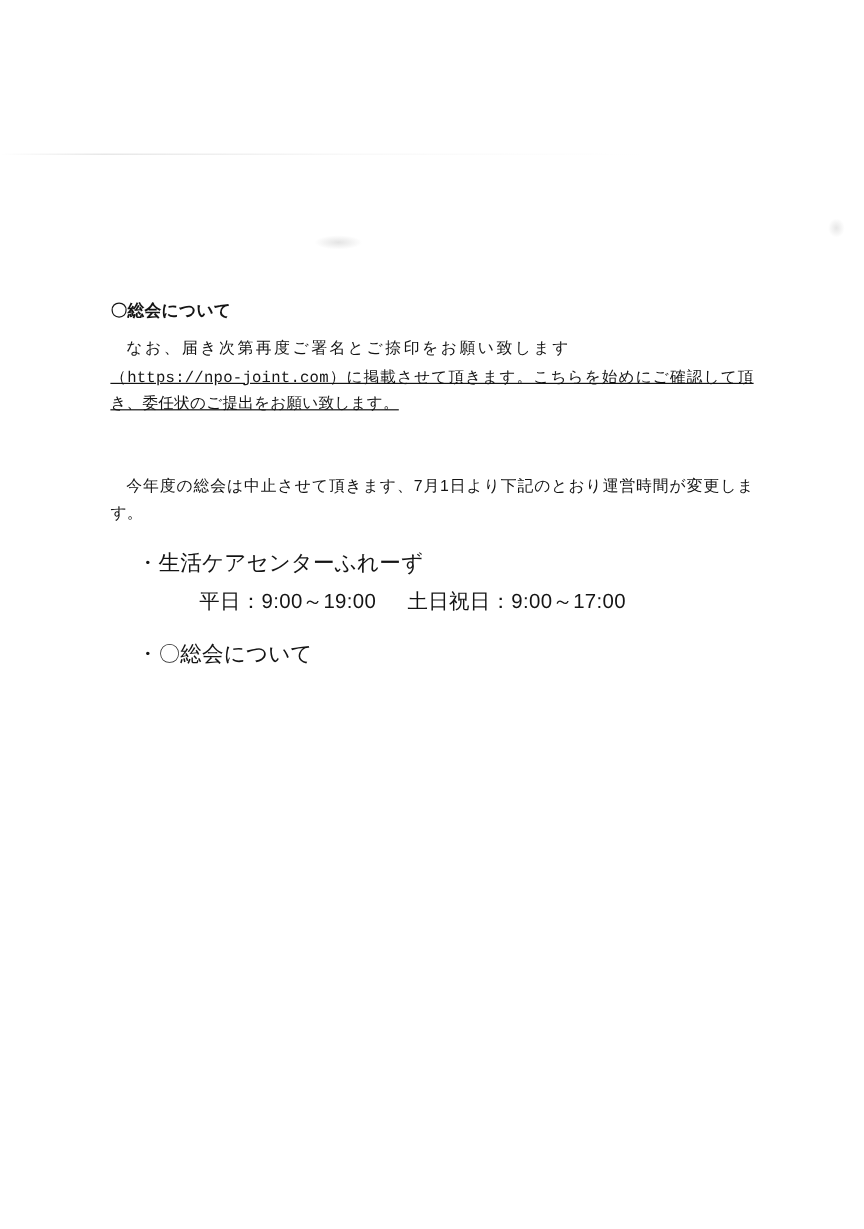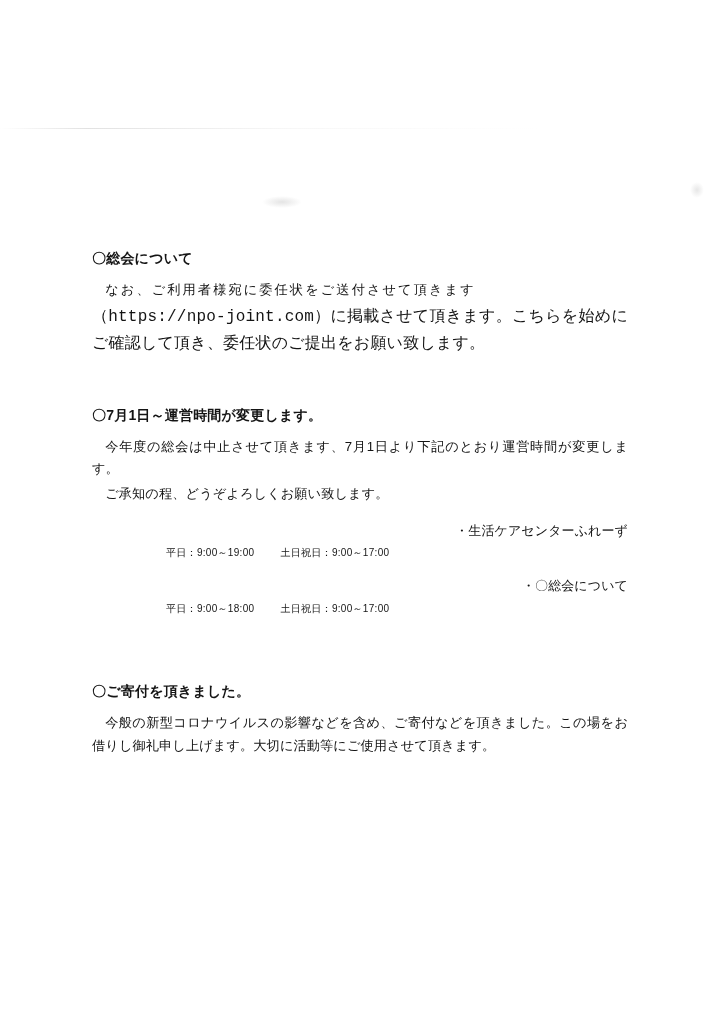--- a/index.html
+++ b/index.html
@@ -73,37 +73,37 @@
   p.para.no-indent {
     text-indent: 0;
   }
   p.para.spread {
     letter-spacing: 2.1px;
     text-indent: 1em;
   }
 
   .mono {
     font-family: "Liberation Mono", "DejaVu Sans Mono", monospace;
-    font-size: 16px;
+    font-size: 13px;
     letter-spacing: 0.2px;
+    text-decoration: underline;
   }
 
   .hours-block {
     margin: 14px 0 6px 0;
   }
   .hours-item {
     margin: 0 0 2px 0;
     padding-left: 22px;
-    font-size: 13px;
-    text-align: right;
+    font-size: 18px;
   }
   .hours-detail {
     margin: 0 0 14px 0;
     padding-left: 74px;
-    font-size: 10px;
+    font-size: 17px;
     letter-spacing: 0.3px;
   }
   .hours-detail .slot + .slot {
     margin-left: 26px;
   }
 
   .underlined-para {
     margin: 18px 0 0 0;
     text-indent: 0;
     text-align: justify;
@@ -120,46 +120,37 @@
 
 <div class="scan-noise noise-c"></div>
 <div class="scan-noise noise-a"></div>
 <div class="scan-noise noise-b"></div>
 
 <div class="page">
   <div class="doc-body">
 
     <div class="section">
       <h2 class="section-heading">〇総会について</h2>
-      <p class="para spread">なお、ご利用者様宛に委任状をご送付させて頂きます</p>
+      <p class="para spread">なお、届き次第再度ご署名とご捺印をお願い致します</p>
       <p class="para no-indent mono">（https://npo-joint.com）に掲載させて頂きます。こちらを始めにご確認して頂き、委任状のご提出をお願い致します。</p>
     </div>
 
     <div class="spacer-md"></div>
 
     <div class="section gap-lg">
-      <h2 class="section-heading">〇7月1日～運営時間が変更します。</h2>
       <p class="para">今年度の総会は中止させて頂きます、7月1日より下記のとおり運営時間が変更します。</p>
-      <p class="para">ご承知の程、どうぞよろしくお願い致します。</p>
 
       <div class="hours-block">
         <p class="hours-item">・生活ケアセンターふれーず</p>
         <p class="hours-detail">
           <span class="slot">平日：9:00～19:00</span><span class="slot">土日祝日：9:00～17:00</span>
         </p>
 
         <p class="hours-item">・〇総会について</p>
-        <p class="hours-detail">
-          <span class="slot">平日：9:00～18:00</span><span class="slot">土日祝日：9:00～17:00</span>
-        </p>
       </div>
 
     </div>
 
     <div class="spacer-lg"></div>
 
-    <div class="section">
-      <h2 class="section-heading">〇ご寄付を頂きました。</h2>
-      <p class="para">今般の新型コロナウイルスの影響などを含め、ご寄付などを頂きました。この場をお借りし御礼申し上げます。大切に活動等にご使用させて頂きます。</p>
-    </div>
 
   </div>
 </div>
 
 </body></html>

